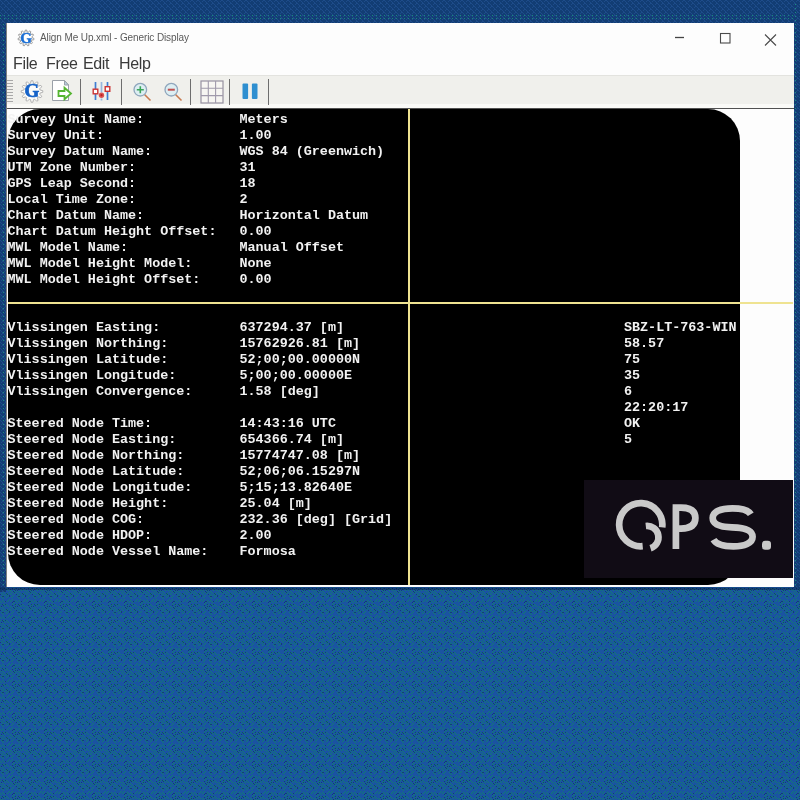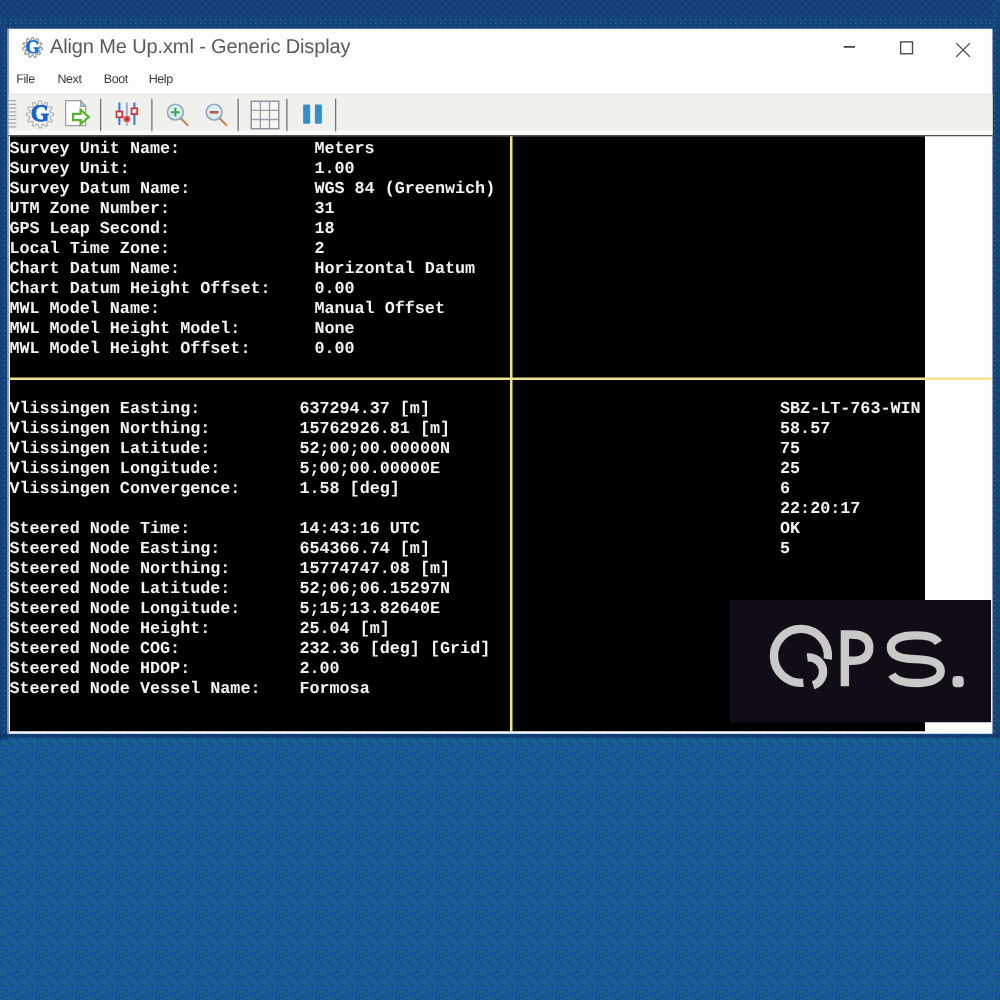--- a/index.html
+++ b/index.html
@@ -1,23 +1,23 @@
 <!DOCTYPE html>
 <html><head><meta charset="utf-8">
 <style>
   html,body{margin:0;padding:0;width:800px;height:800px;overflow:hidden;background:#1b55a2;}
   body{position:relative;font-family:"Liberation Sans",sans-serif;}
   .win{position:absolute;left:6px;top:23px;width:788px;height:564px;background:#fdfdfd;
        border-left:1px solid #7f7f7f;box-sizing:border-box;}
-  .ttxt{position:absolute;left:33px;top:6.5px;font-size:16px;line-height:16px;color:#5a5a5a;letter-spacing:-.1px;}
-  .menu span{position:absolute;top:33px;font-size:10px;line-height:16px;color:#3a3a3a;letter-spacing:-.35px;}
+  .ttxt{position:absolute;left:33px;top:6.5px;font-size:10px;line-height:16px;color:#5a5a5a;letter-spacing:-.1px;}
+  .menu span{position:absolute;top:33px;font-size:16px;line-height:16px;color:#3a3a3a;letter-spacing:-.35px;}
   .wbtn{position:absolute;}
   .toolbar{position:absolute;left:0px;top:52px;width:787px;height:34px;background:linear-gradient(#f0f0ec 0 28px,#fafaf7 28px 100%);border-top:1px solid #e3e3df;border-bottom:1px solid #515151;box-sizing:border-box;}
   .sep{position:absolute;top:3px;width:1px;height:26px;background:#6e6e6e;}
-  .black{position:absolute;left:0.5px;top:86.4px;width:732px;height:475.8px;background:#000;}
+  .black{position:absolute;left:0.5px;top:86.4px;width:732px;height:475.8px;background:#000;border-radius:32px;}
   pre.t{position:absolute;margin:0;font-family:"Liberation Mono",monospace;font-weight:bold;
         font-size:13.4px;line-height:16px;color:#f2f2f2;}
   .vline{position:absolute;left:400px;top:0;width:2px;height:475.8px;background:#efe391;}
   .hline{position:absolute;left:0.5px;top:192.4px;width:785px;height:2px;background:#efe391;}
 </style></head>
 <body>
 <svg width="800" height="800" style="position:absolute;left:0;top:0">
 <defs>
 <pattern id="wv" width="16" height="16" patternUnits="userSpaceOnUse">
   <rect width="16" height="16" fill="#1a54a1"></rect>
@@ -235,22 +235,22 @@
       <path d="M2,7.5 L11,7.5" stroke="#444444" stroke-width="1.3"></path>
     </svg>
   <svg class="wbtn" style="left:706px;top:9px" width="24" height="13">
       <rect x="7.5" y="1.5" width="9.5" height="9.5" fill="none" stroke="#4a4a4a" stroke-width="1.1"></rect>
     </svg>
   <svg class="wbtn" style="left:752px;top:10.5px" width="24" height="13">
       <path d="M6,0.5 L17,11.5 M17,0.5 L6,11.5" stroke="#4a4a4a" stroke-width="1.1"></path>
     </svg>
   <div class="menu">
     <span style="left:6px">File</span>
-    <span style="left:39px">Next</span>
-    <span style="left:76px">Boot</span>
+    <span style="left:39px">Free</span>
+    <span style="left:76px">Edit</span>
     <span style="left:112px">Help</span>
   </div>
   <div class="toolbar">
     <svg style="position:absolute;left:-1px;top:3px" width="8" height="28">
       <g stroke="#a8a8a8" stroke-width="1">
         <path d="M1,1.5h6M1,4.5h6M1,7.5h6M1,10.5h6M1,13.5h6M1,16.5h6M1,19.5h6M1,22.5h6"></path>
       </g>
     </svg>
     <svg style="position:absolute;left:13px;top:3px" width="24" height="25" viewBox="-12 -12.5 24 25">
       <path d="M-0.8,-10.8 L0.8,-10.8 L1.5,-8.1 L2.7,-7.7 L4.7,-9.7 L6.1,-8.9 L5.4,-6.2 L6.2,-5.4 L8.9,-6.1 L9.7,-4.7 L7.7,-2.7 L8.1,-1.5 L10.8,-0.8 L10.8,0.8 L8.1,1.5 L7.7,2.7 L9.7,4.7 L8.9,6.1 L6.2,5.4 L5.4,6.2 L6.1,8.9 L4.7,9.7 L2.7,7.7 L1.5,8.1 L0.8,10.8 L-0.8,10.8 L-1.5,8.1 L-2.7,7.7 L-4.7,9.7 L-6.1,8.9 L-5.4,6.2 L-6.2,5.4 L-8.9,6.1 L-9.7,4.7 L-7.7,2.7 L-8.1,1.5 L-10.8,0.8 L-10.8,-0.8 L-8.1,-1.5 L-7.7,-2.7 L-9.7,-4.7 L-8.9,-6.1 L-6.2,-5.4 L-5.4,-6.2 L-6.1,-8.9 L-4.7,-9.7 L-2.7,-7.7 L-1.5,-8.1 Z" fill="#fcfcfa" stroke="#b2b2b2" stroke-width="1"></path>
@@ -303,21 +303,21 @@
 Survey Unit:
 Survey Datum Name:
 UTM Zone Number:
 GPS Leap Second:
 Local Time Zone:
 Chart Datum Name:
 Chart Datum Height Offset:
 MWL Model Name:
 MWL Model Height Model:
 MWL Model Height Offset:</pre>
-    <pre class="t" style="left:244px;top:2.9px">Meters
+    <pre class="t" style="left:232px;top:2.9px">Meters
 1.00
 WGS 84 (Greenwich)
 31
 18
 2
 Horizontal Datum
 0.00
 Manual Offset
 None
 0.00</pre>
@@ -347,21 +347,21 @@
 15774747.08 [m]
 52;06;06.15297N
 5;15;13.82640E
 25.04 [m]
 232.36 [deg] [Grid]
 2.00
 Formosa</pre>
     <pre class="t" style="left:616.5px;top:210.6px">SBZ-LT-763-WIN
 58.57
 75
-25
+35
 6
 22:20:17
 OK
 5</pre>
     <svg style="position:absolute;left:576px;top:370.2px" width="209" height="98" viewBox="0 0 209 98">
       <rect x="0" y="0" width="209" height="98" fill="#110c15"></rect>
       <g stroke="#c9c9c9" stroke-width="6.7" fill="none">
         <path d="M 78.2,47.3 A 21.6,21.6 0 1 0 58.7,66.2"></path>
         <path d="M 61.8,46.0 A 11.4,11.4 0 0 1 66.5,68.2"></path>
         <path d="M 91.9,68.9 V 27.6 M 88.6,27.6 H 97 C 106.8,27.6 111.4,31.2 111.4,38.1 C 111.4,45 106.8,48.6 97,48.6 H 88.6"></path>

